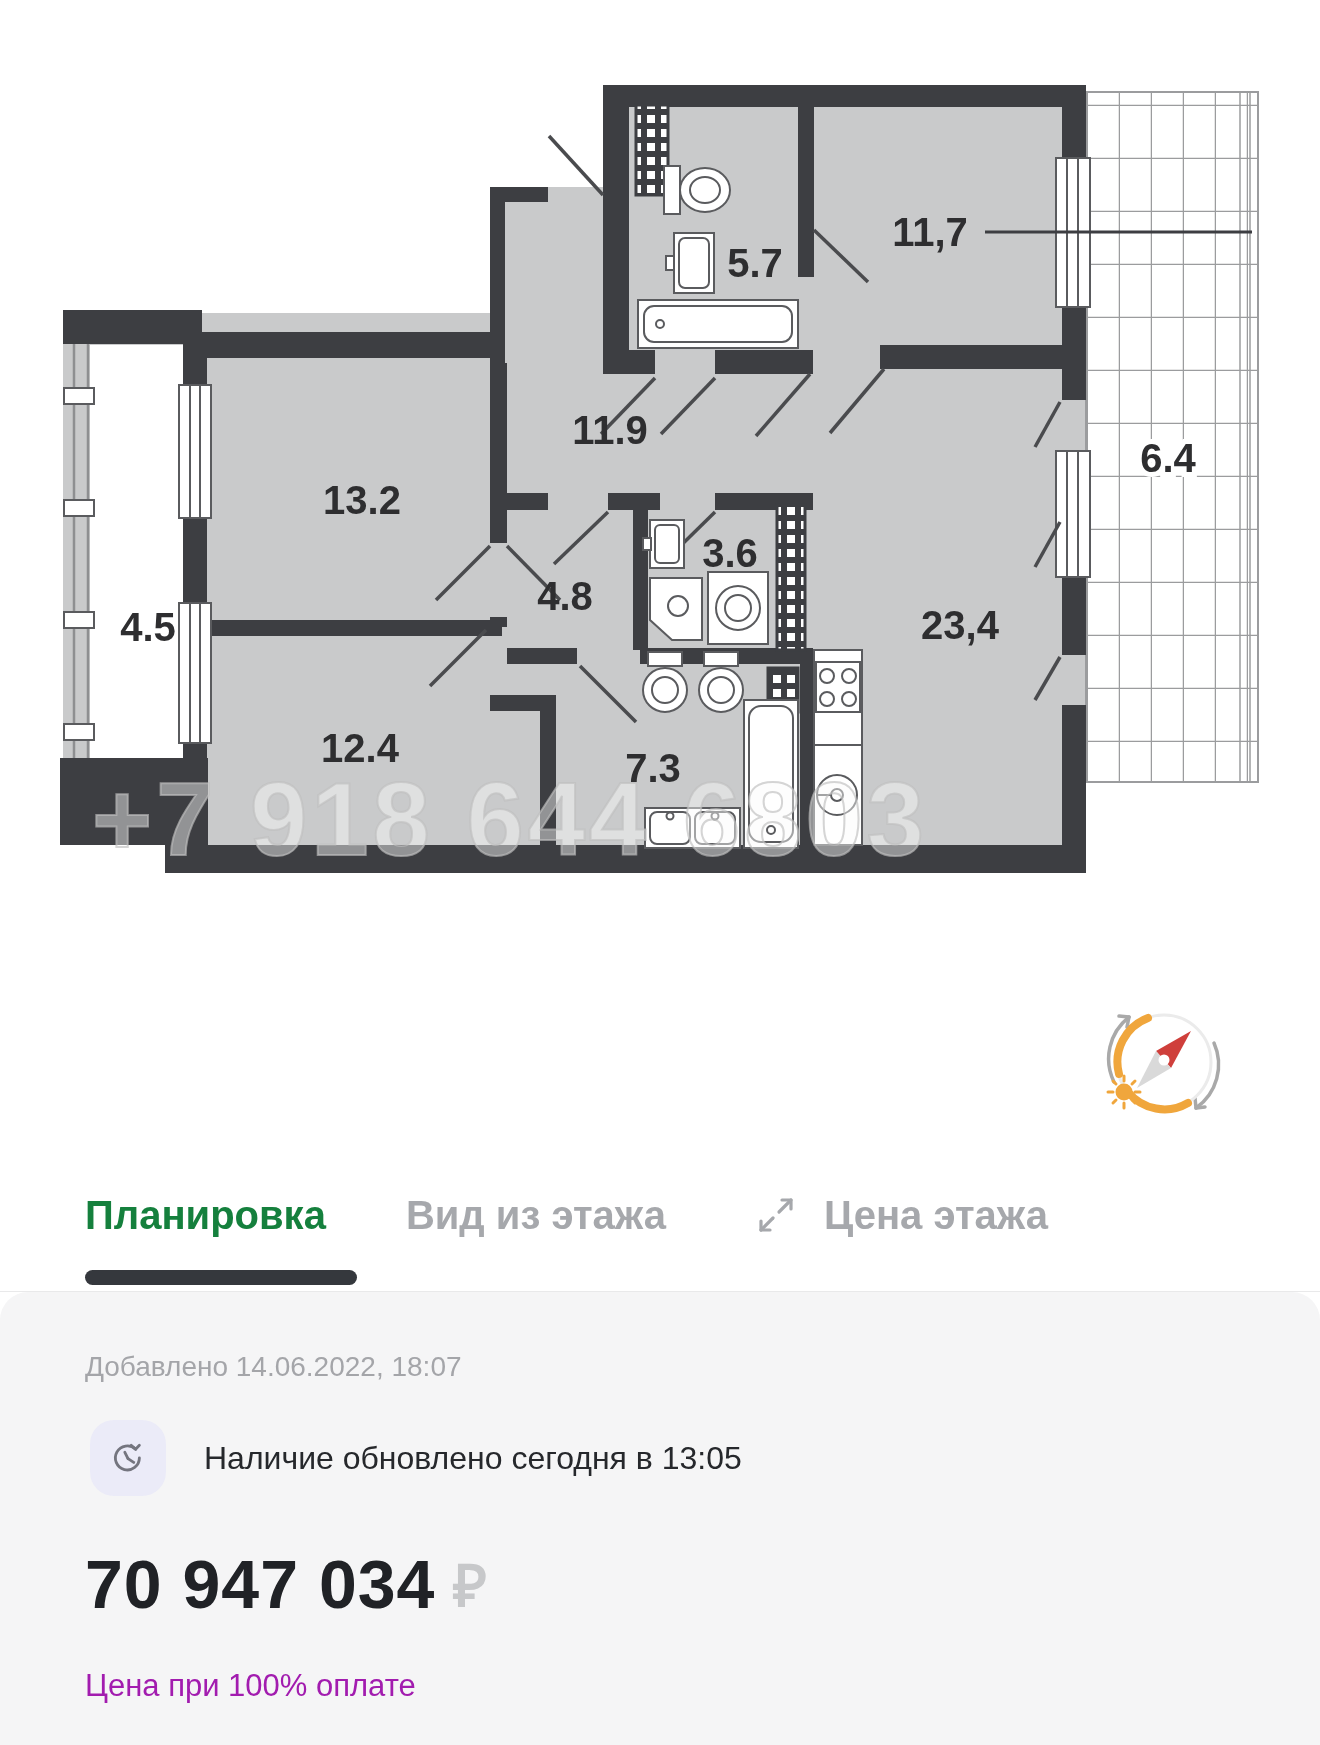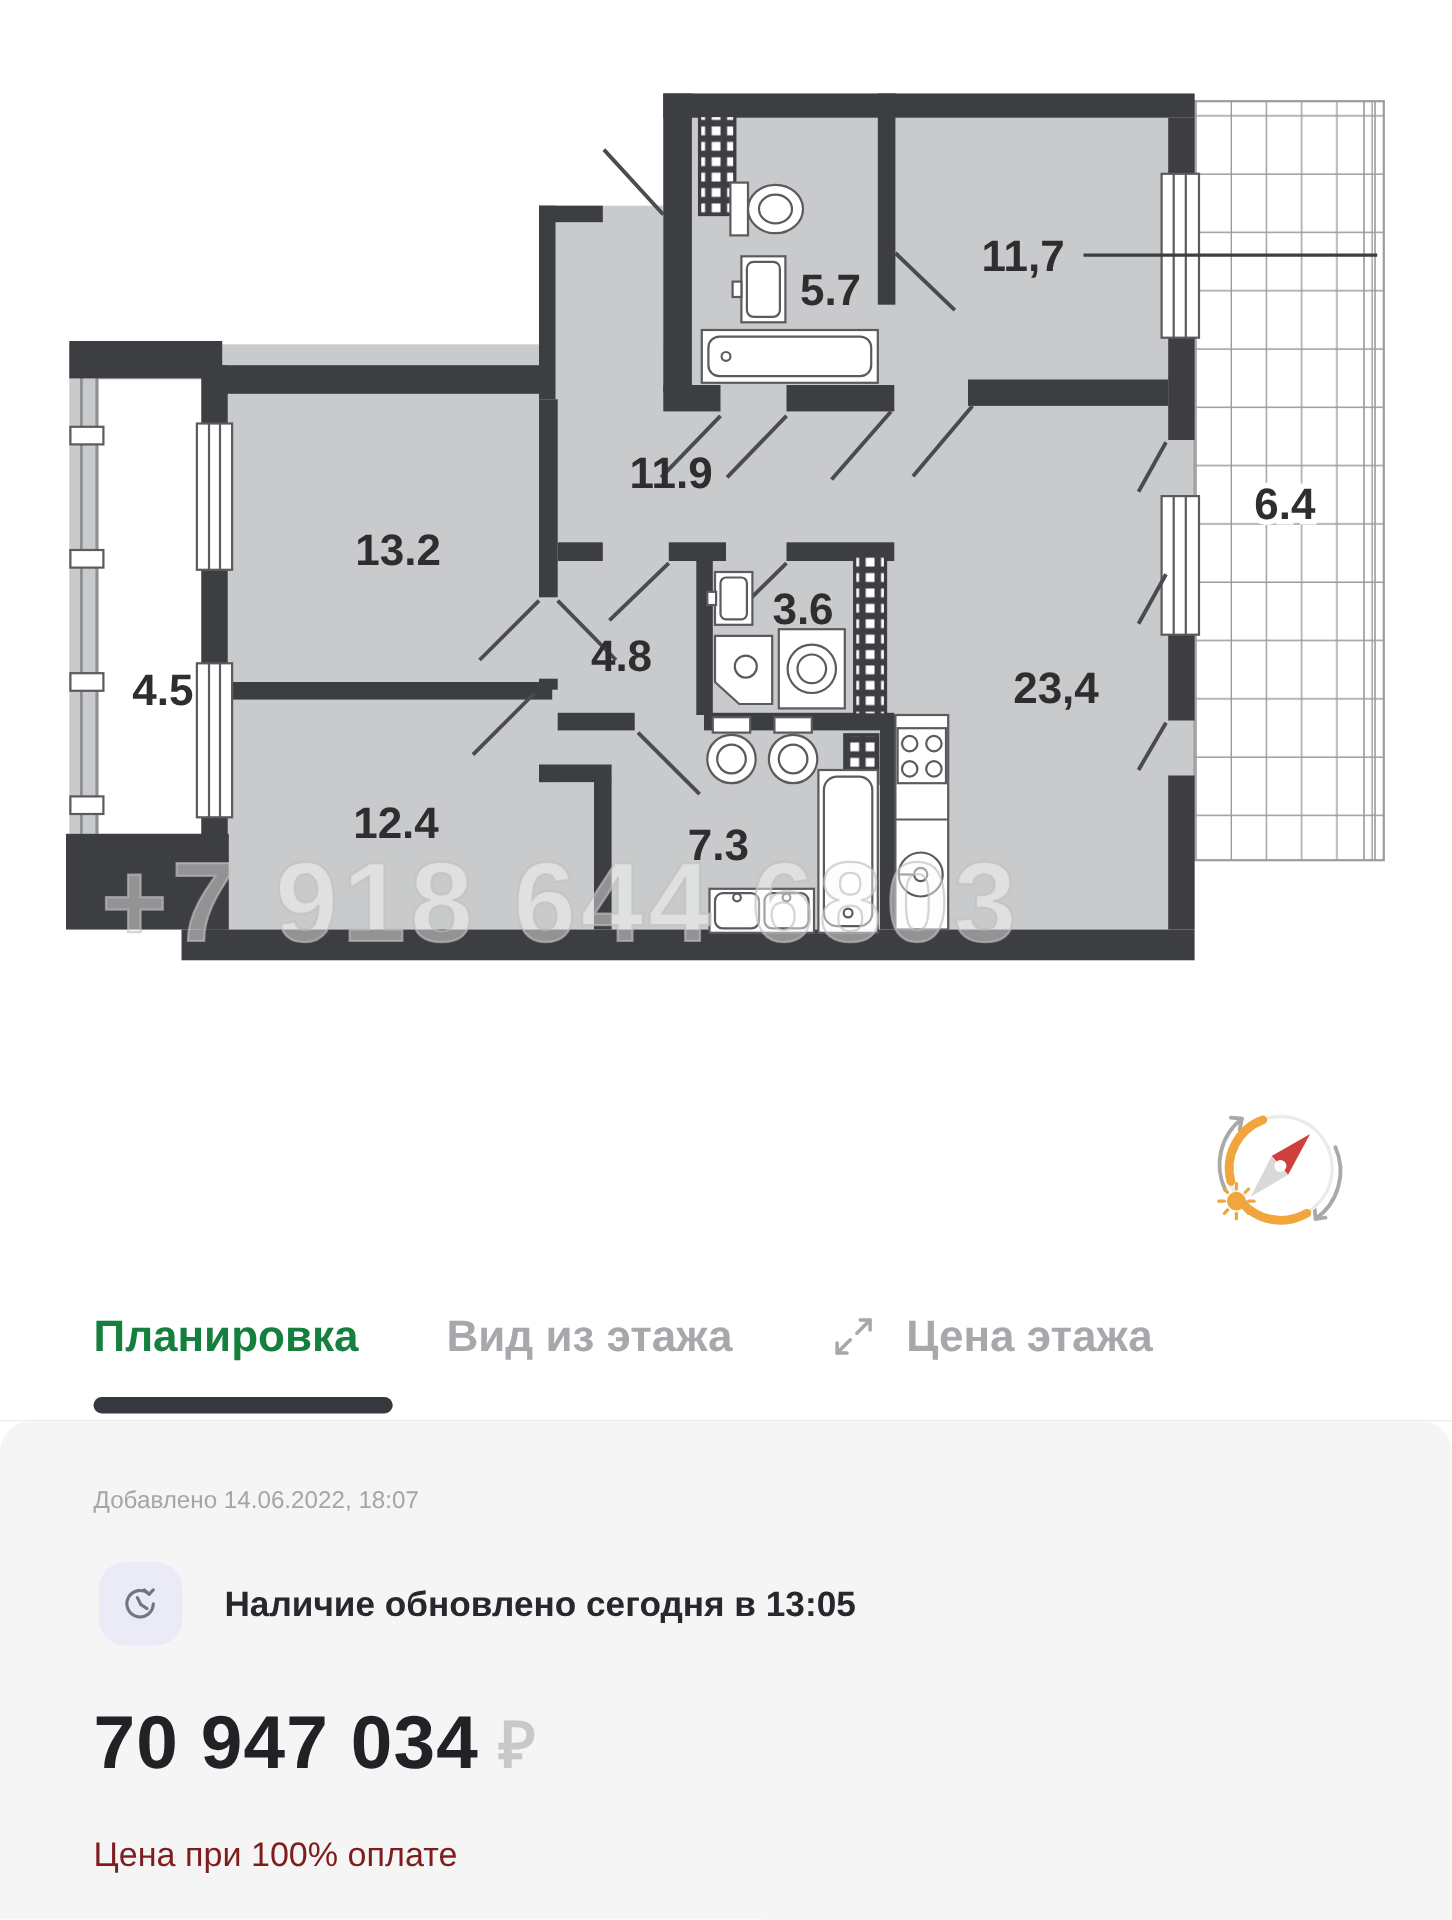--- a/index.html
+++ b/index.html
@@ -15,29 +15,29 @@
   .tab { font-size:40px; font-weight:700; color:#a6a8ac; white-space:nowrap; cursor:pointer; }
   .tab.active { color:#15803d; }
   .tab-gap1 { width:80px; } .tab-gap2 { width:87px; } .tab-gap3 { width:25px; }
   .tab-underline { position:absolute; left:85px; top:1270px; width:272px; height:15px;
                    border-radius:8px; background:#35383d; }
   .divider { position:absolute; left:0; top:1291px; width:1320px; height:1px; background:#e9e9ea; }
 
   
   .card { position:absolute; left:0; top:1292px; width:1320px; height:453px;
           background:#f5f5f6; border-radius:28px 28px 0 0; }
-  .added { position:absolute; left:85px; top:59px; font-size:22px; font-weight:500; color:#a4a5a9; }
+  .added { position:absolute; left:85px; top:59px; font-size:28px; font-weight:500; color:#a4a5a9; }
   .avail-row { position:absolute; left:90px; top:128px; display:flex; align-items:center; }
   .clock-badge { width:76px; height:76px; border-radius:24px; background:#ebebf8;
                  display:flex; align-items:center; justify-content:center; flex:0 0 auto; }
-  .avail-text { margin-left:38px; font-size:32px; font-weight:700; color:#26282c; }
+  .avail-text { margin-left:38px; font-size:32px; font-weight:400; color:#26282c; }
   .price-row { position:absolute; left:85px; top:252px; display:flex; align-items:center; }
   .price { font-size:68px; font-weight:800; color:#202226; letter-spacing:1px; }
   .currency { font-size:58px; font-weight:700; color:#c7c8ca; margin-left:18px; }
-  .price-note { position:absolute; left:85px; top:376px; font-size:31px; font-weight:500; color:#7f1d1d; }
+  .price-note { position:absolute; left:85px; top:376px; font-size:31px; font-weight:500; color:#a21caf; }
 
   
   text.room-label { font-family:"Liberation Sans", sans-serif; font-size:40px; font-weight:600;
                     fill:#2e2e30; text-anchor:middle; }
   .wall { fill:#3d3e42; }
   .fixture { fill:#ffffff; stroke:#5a5b5e; stroke-width:2; }
   .fixline { fill:none; stroke:#5a5b5e; stroke-width:2; }
   .leaf { stroke:#4a4b4e; stroke-width:3.5; fill:none; }
   .watermark { font-family:"Liberation Sans", sans-serif; font-size:103px; font-weight:700;
                letter-spacing:4px; fill:rgba(250,250,250,0.45); stroke:#bfbfbf;

